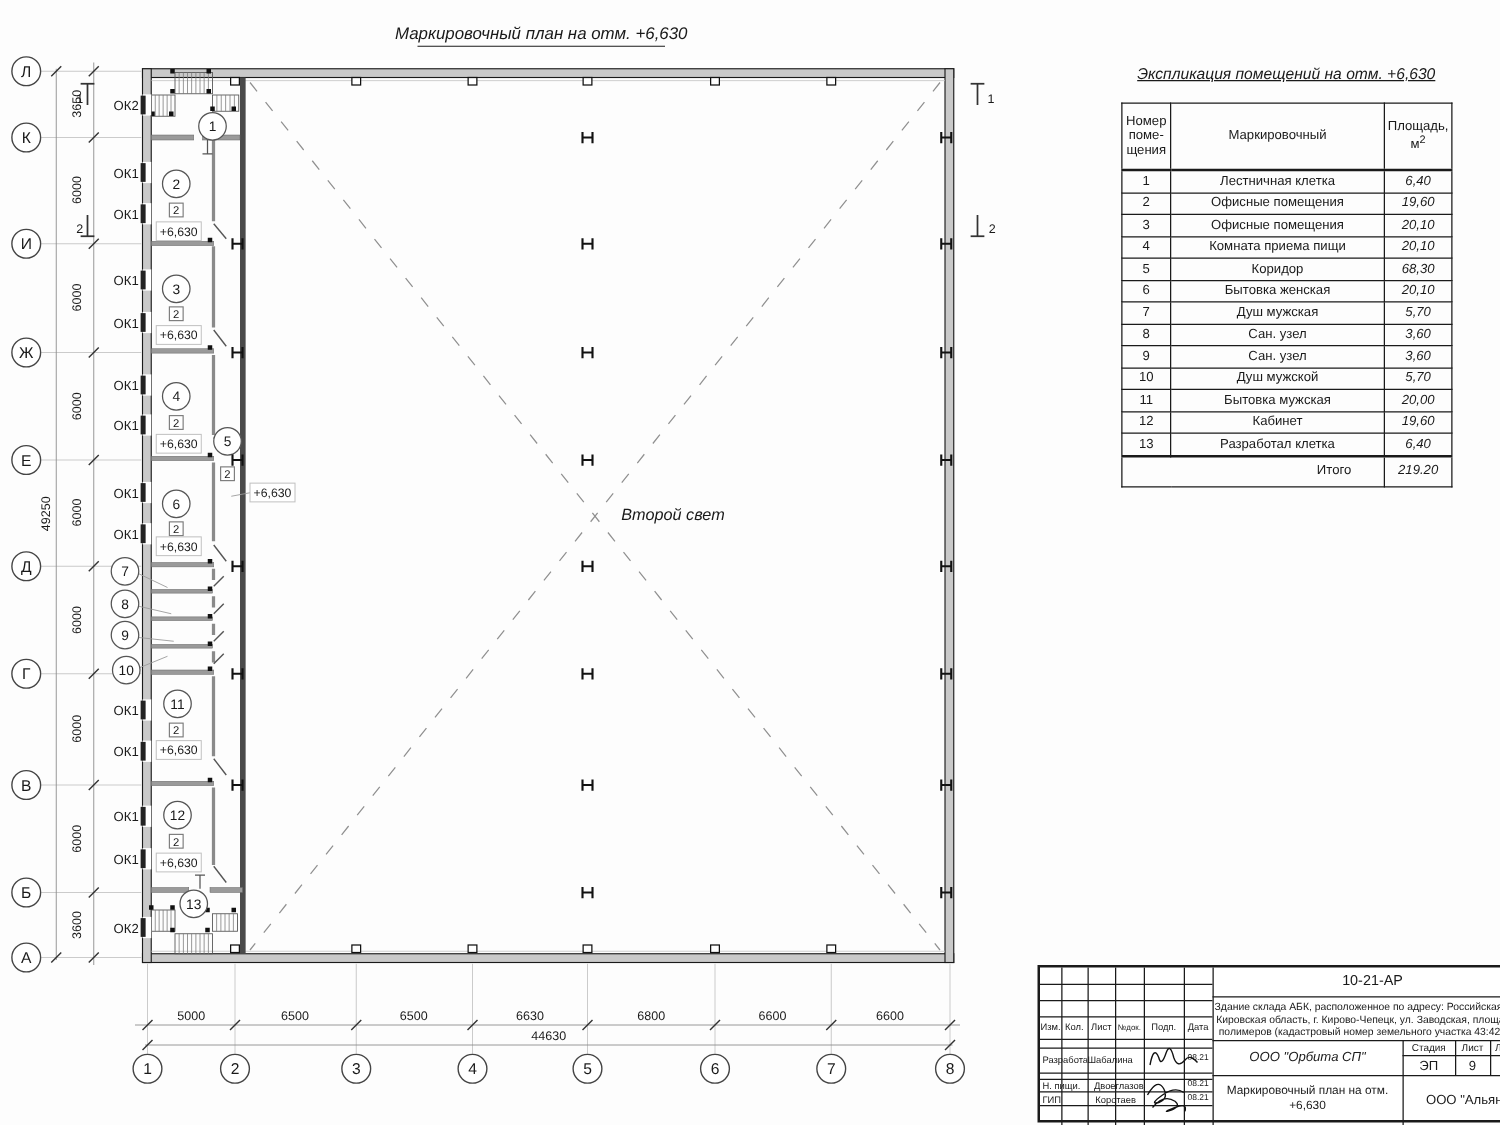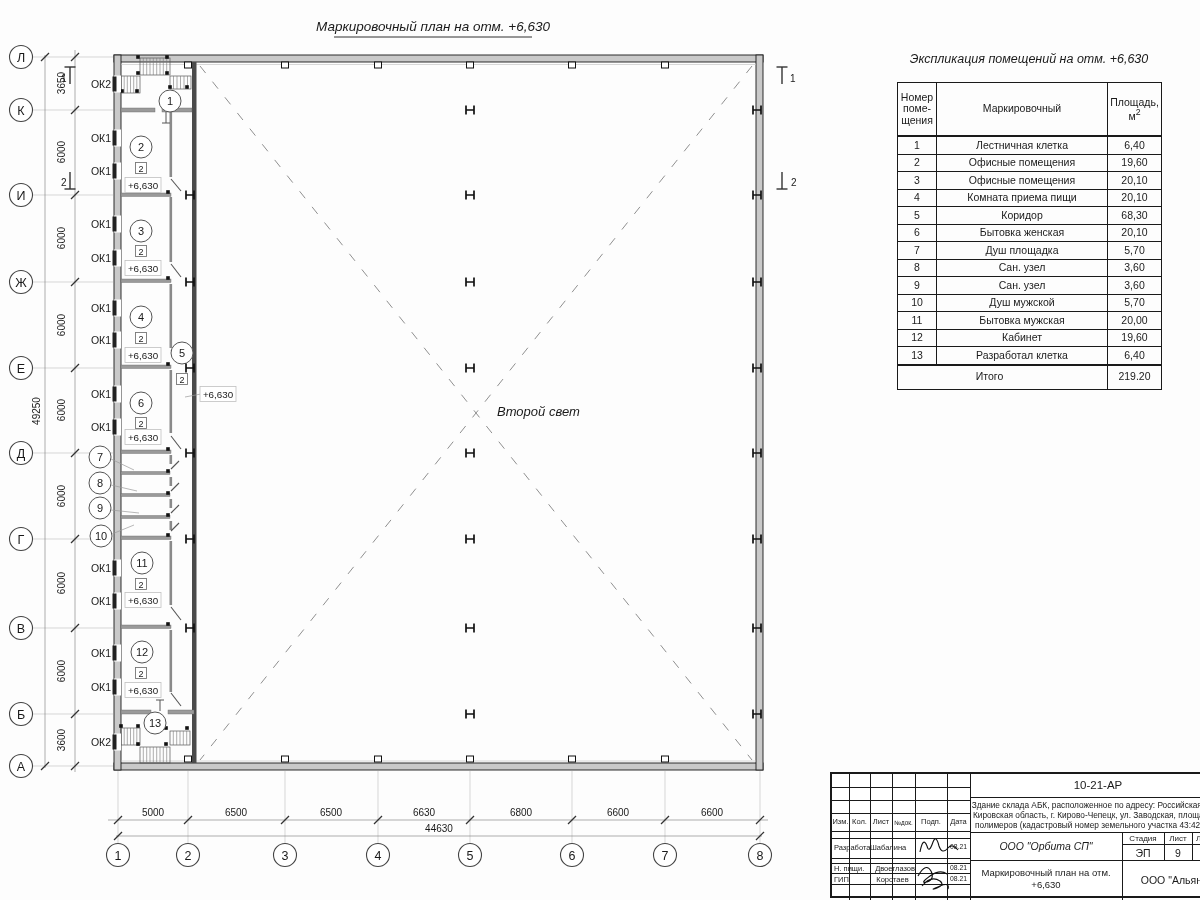--- a/index.html
+++ b/index.html
@@ -7,37 +7,37 @@
     width:1200px;height:900px;position:relative;overflow:hidden;
     background:#fdfdfd;font-family:"Liberation Sans",sans-serif;color:#1a1a1a;
   }
   svg text{fill:#1a1a1a;font-family:"Liberation Sans",sans-serif;}
   .t-mid{text-anchor:middle;}
   .t-end{text-anchor:end;}
 
   
   .sched-title{
     position:absolute;left:893px;top:52px;width:272px;text-align:center;
-    font-style:italic;font-size:12.5px;
+    font-style:italic;font-size:12.5px;text-decoration:underline;
   }
   table.sched{
     position:absolute;left:897px;top:82px;width:261px;
     border-collapse:collapse;table-layout:fixed;
     font-size:10.5px;
   }
   table.sched td,table.sched th{
     border:1px solid #1a1a1a;padding:0;height:16.5px;line-height:1.05;
     font-weight:normal;overflow:hidden;margin-top:28px;
   }
   table.sched th{height:52px;vertical-align:middle;text-align:center;border-bottom:2px solid #1a1a1a;}
   td.c-num{text-align:center;width:38px;}
   td.c-name{text-align:center;padding-left:10px;width:170px;}
-  td.c-area{text-align:center;width:53px;}
+  td.c-area{text-align:center;width:53px;font-style:italic;}
   tr.total td{height:23px;border-top:2px solid #1a1a1a;}
-  tr.total .lbl{text-align:center;padding-right:26px;}
+  tr.total .lbl{text-align:right;padding-right:26px;}
 
   
   .tblock{
     position:absolute;left:830px;top:772px;width:394px;height:126px;
     border:2px solid #1a1a1a;background:#fff;box-sizing:border-box;
   }
   .tblock .vl{position:absolute;width:1px;background:#1a1a1a;top:0;}
   .tblock .hl{position:absolute;height:1px;background:#1a1a1a;left:0;}
   .tblock .cell{position:absolute;overflow:hidden;white-space:nowrap;}
   .tb-h{font-size:7.5px;text-align:center;}
@@ -443,21 +443,21 @@
         <td class="c-name">Коридор</td>
         <td class="c-area">68,30</td>
       </tr>
       <tr>
         <td class="c-num">6</td>
         <td class="c-name">Бытовка женская</td>
         <td class="c-area">20,10</td>
       </tr>
       <tr>
         <td class="c-num">7</td>
-        <td class="c-name">Душ площадка</td>
+        <td class="c-name">Душ мужская</td>
         <td class="c-area">5,70</td>
       </tr>
       <tr>
         <td class="c-num">8</td>
         <td class="c-name">Сан. узел</td>
         <td class="c-area">3,60</td>
       </tr>
       <tr>
         <td class="c-num">9</td>
         <td class="c-name">Сан. узел</td>

